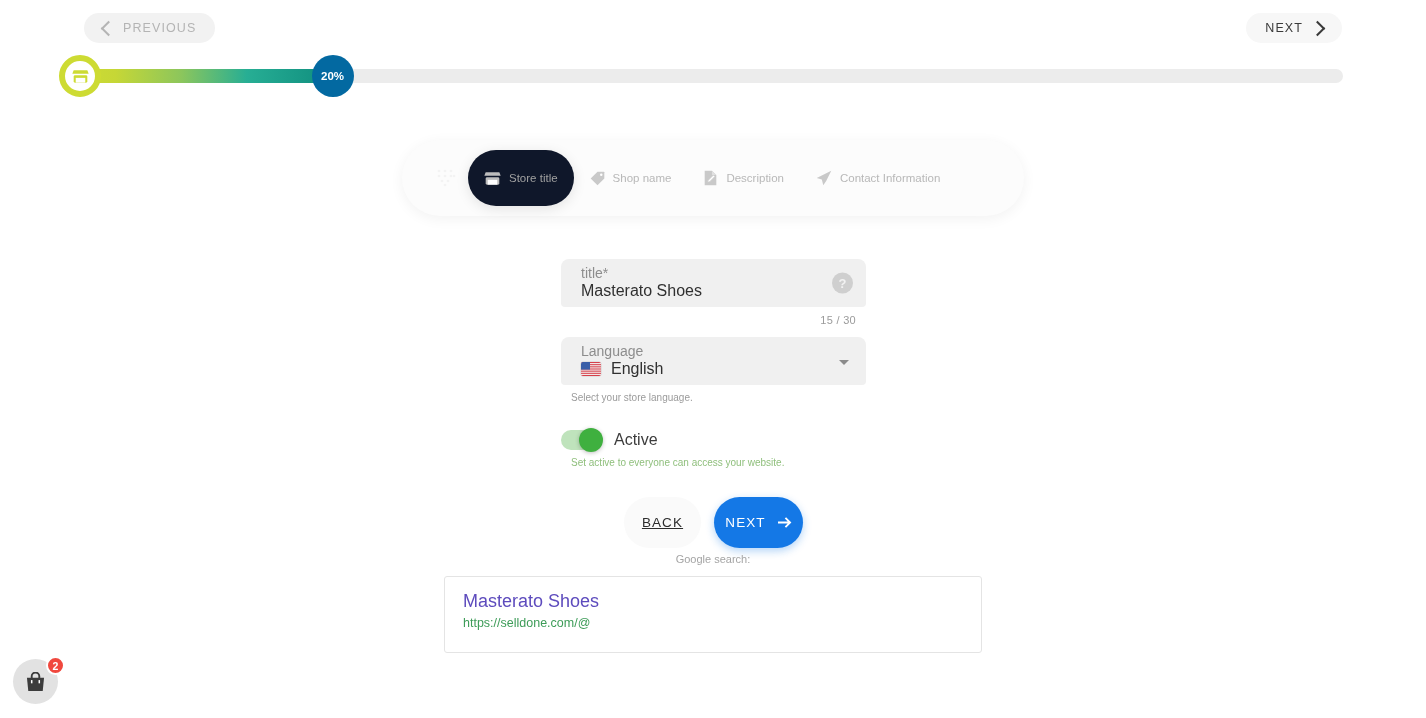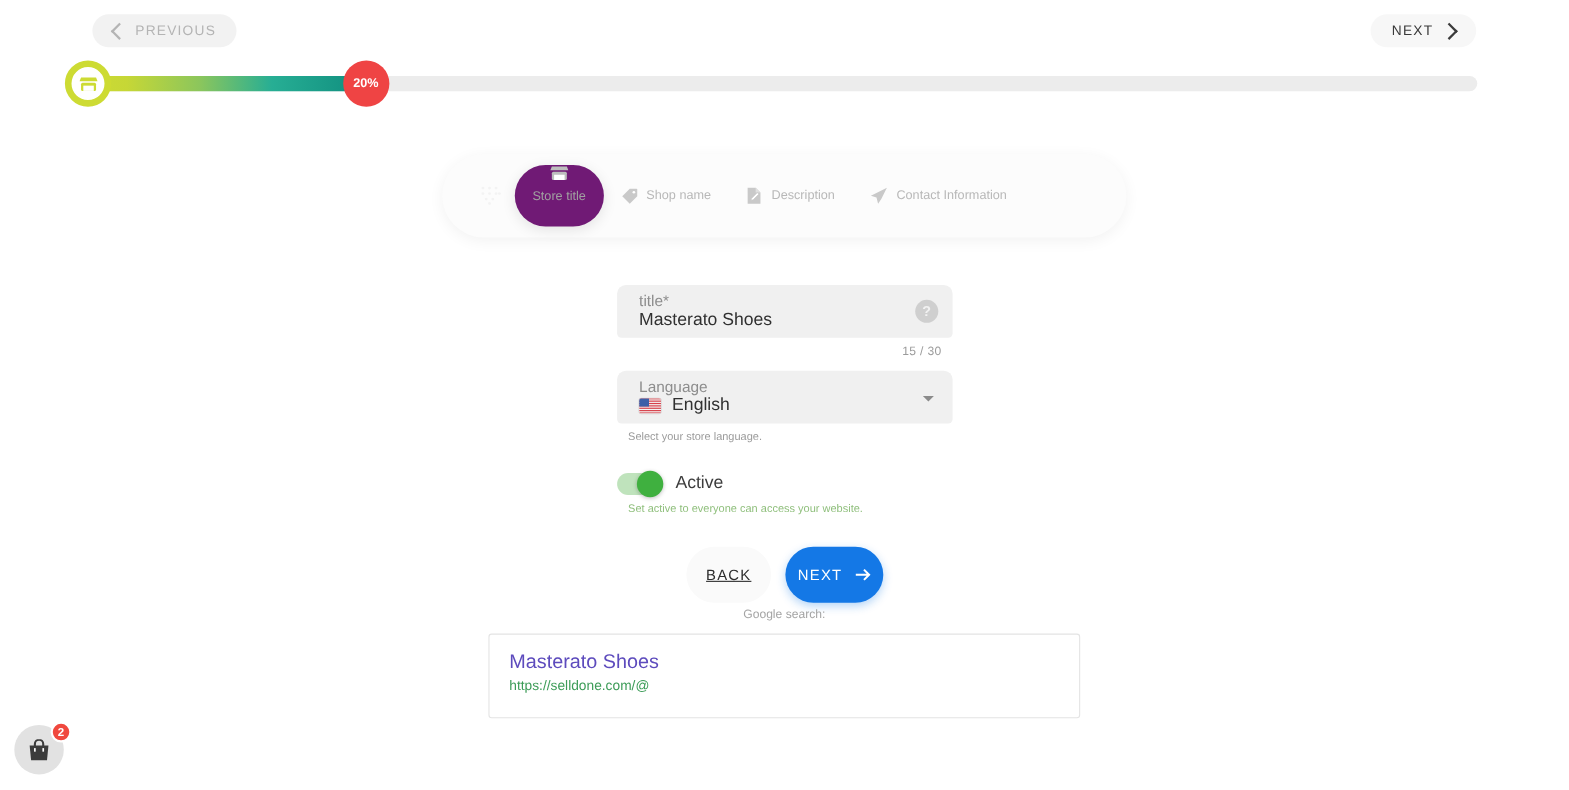--- a/index.html
+++ b/index.html
@@ -79,21 +79,21 @@
     border-radius: 7px;
     background: linear-gradient(90deg, #cddb33 0%, #c6d736 14%, #8cc65c 40%, #27ae94 66%, #0f8d7e 100%);
   }
   .progress-knob {
     position: absolute;
     left: 20%;
     top: 50%;
     transform: translate(-50%, -50%);
     width: 42px; height: 42px;
     border-radius: 50%;
-    background: #ef4444;
+    background: #0369a1;
     color: #fff;
     font-size: 11.5px;
     font-weight: 700;
     display: flex;
     align-items: center;
     justify-content: center;
     cursor: pointer;
   }
   .progress-start {
     position: absolute;
@@ -136,25 +136,24 @@
     cursor: pointer;
     white-space: nowrap;
     user-select: none;
   }
   .step.ghost {
     padding-left: 34px;
     padding-right: 6px;
     cursor: default;
   }
   .step.active {
-    background: #701a75;
+    background: #0f172a;
     box-shadow: 0 3px 13px rgba(0,0,0,0.10);
     color: #a0a0a0;
     margin-left: 4px;
-    flex-direction: column;
   }
   .step svg { display:block; flex:none; }
   .dots {
     width: 22px; height: 20px;
     opacity: .5;
   }
 
   
   .form {
     position: absolute;

